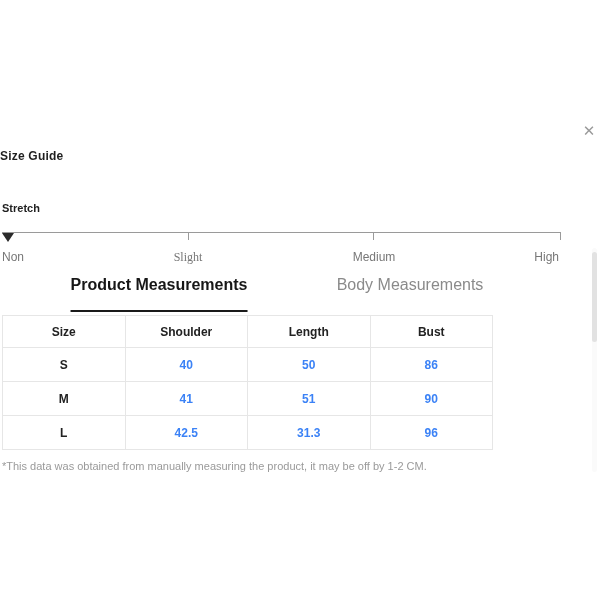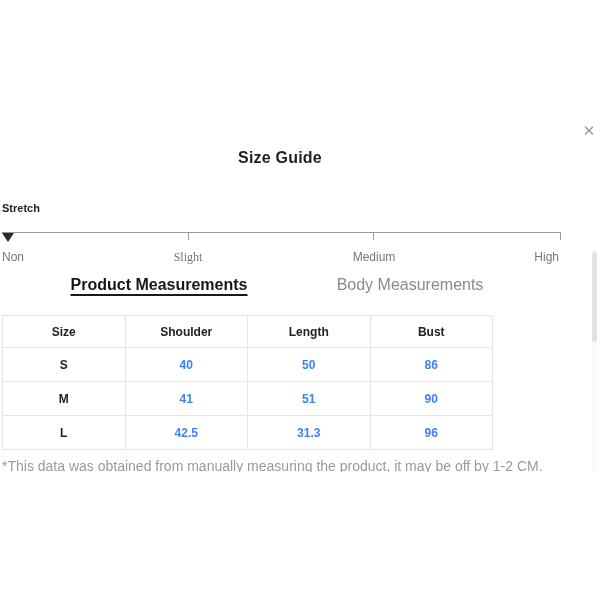--- a/index.html
+++ b/index.html
@@ -2,53 +2,53 @@
 <html><head>
 <meta charset="utf-8">
 <style>
   * { margin:0; padding:0; box-sizing:border-box; }
   html,body { width:600px; height:600px; background:#ffffff; font-family:"Liberation Sans", sans-serif; }
   .canvas { position:relative; width:600px; height:600px; background:#fff; overflow:hidden; }
 
   .close-btn { position:absolute; left:579px; top:121px; width:20px; height:20px;
     color:#9a9a9a; font-size:15px; line-height:20px; text-align:center; cursor:pointer; font-weight:400; }
 
-  .title { position:absolute; left:0; top:149px; width:560px; text-align:center;
-    font-size:16px; font-weight:bold; color:#1f1f1f; letter-spacing:0.2px; }
+  .title { position:absolute; left:0; top:149px; width:560px; text-align:left;
+    font-size:12px; font-weight:bold; color:#1f1f1f; letter-spacing:0.2px; }
 
   .stretch-label { position:absolute; left:2px; top:202px; font-size:11px; font-weight:bold; color:#1f1f1f; }
 
   .ruler { position:absolute; left:2px; top:232px; width:559px; height:8px; border-top:1px solid #9a9a9a; }
   .tick { position:absolute; top:0; width:1px; height:7px; background:#9a9a9a; }
   .tick.t1 { left:33.2%; } .tick.t2 { left:66.4%; } .tick.t3 { right:0; }
   .marker { position:absolute; left:0px; top:0px; width:0; height:0;
     border-left:6px solid transparent; border-right:6px solid transparent; border-top:9px solid #2b2b2b; }
 
   .ruler-labels { position:absolute; left:2px; top:250px; width:559px; height:14px;
     font-size:12px; color:#777; }
   .rl { position:absolute; top:0; white-space:nowrap; }
   .rl.non { left:0; }
   .rl.slight { left:186px; transform:translateX(-50%);font-family:Liberation Serif, serif; }
   .rl.medium { left:372px; transform:translateX(-50%); }
   .rl.high { right:2px; }
 
   .tabs { position:absolute; left:0; top:276px; width:560px; height:24px; }
-  .tab { position:absolute; top:0; white-space:nowrap; font-size:16px; cursor:pointer; padding-bottom:0; }
+  .tab { position:absolute; top:0; white-space:nowrap; font-size:16px; cursor:pointer; padding-bottom:16px; }
   .tab.active { left:159px; transform:translateX(-50%); font-weight:bold; color:#171717; border-bottom:2px solid #1a1a1a; }
   .tab.inactive { left:410px; transform:translateX(-50%); font-weight:400; color:#8a8a8a;text-align:center; }
 
   table.size-table { position:absolute; left:2px; top:315px; width:491px;
     border-collapse:collapse; table-layout:fixed; font-size:12px; }
   .size-table th, .size-table td { border:1px solid #e6e6e6; text-align:center; vertical-align:middle; }
   .size-table th { height:32px; font-weight:bold; color:#222; }
   .size-table td { height:34px; color:#3b82f6;font-weight:bold; }
   .size-table td.size-col { font-weight:bold; color:#222; }
 
   .footnote-clip { position:absolute; left:2px; top:460px; width:556px; height:12px; overflow:hidden; }
-  .footnote { font-size:14px; line-height:13px; color:#9a9a9a; white-space:nowrap; }
+  .footnote { font-size:11px; line-height:13px; color:#9a9a9a; white-space:nowrap; }
 
   .scroll-track { position:absolute; right:3px; top:248px; width:5px; height:224px; background:#fafafa; border-radius:3px; }
   .scroll-thumb { position:absolute; right:3px; top:252px; width:5px; height:90px; background:#e2e2e2; border-radius:3px; cursor:pointer; }
 </style>
 </head>
 <body>
 
 <div class="canvas">
 
   <div class="close-btn">✕</div>

